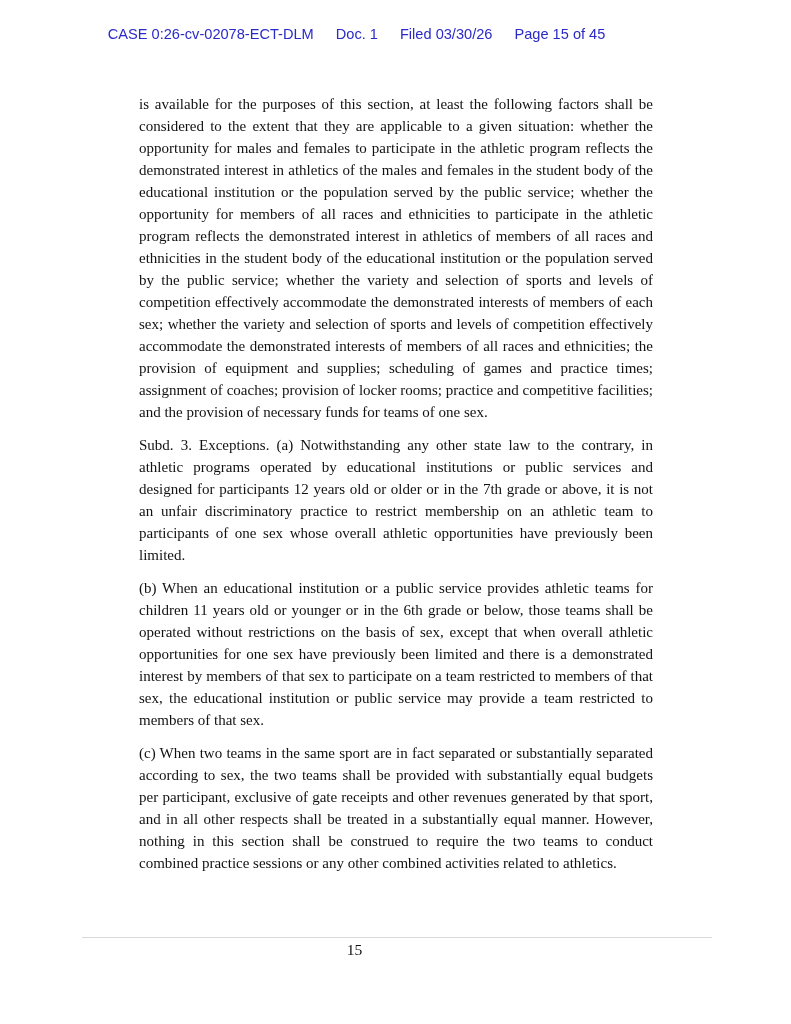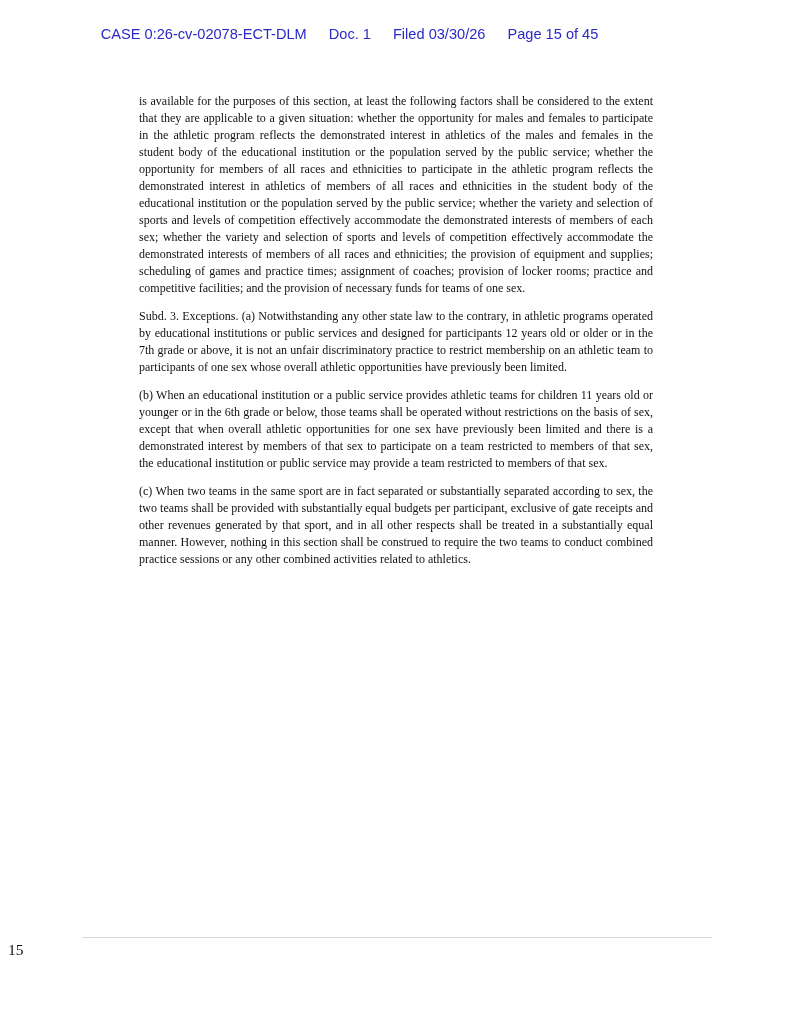--- a/index.html
+++ b/index.html
@@ -17,52 +17,53 @@
     position: absolute;
     top: 10px;
     left: 0;
     width: 691px;
     text-align: center;
     font-family: "Liberation Sans", sans-serif;
     font-size: 14.6px;
     color: #2a2ac8;
     white-space: pre;
     letter-spacing: 0;
+    padding-left: 7px;
   }
   .header span { display: inline-block; }
   .header .gap { width: 22px; }
   .body-text {
     position: absolute;
     top: 93px;
     left: 139px;
     width: 514px;
     font-family: "Liberation Serif", serif;
-    font-size: 12px;
-    line-height: 17px;
+    font-size: 15px;
+    line-height: 22px;
     color: #111111;
   }
   .para {
     margin: 0 0 11px 0;
     text-align: justify;
     text-align-last: left;
   }
   .footer-rule {
     position: absolute;
     top: 937px;
     left: 82px;
     width: 630px;
     height: 0;
     border-top: 1px solid #d9d9d9;
   }
   .page-number {
     position: absolute;
     top: 941px;
-    left: 8px;
+    left: 0;
     width: 709px;
-    text-align: left;
+    text-align: center;
     font-family: "Liberation Serif", serif;
     font-size: 15.6px;
     color: #111111;
   }
 </style>
 </head>
 <body>
 
 <div class="header">
   <span>CASE 0:26-cv-02078-ECT-DLM</span><span class="gap"></span><span>Doc. 1</span><span class="gap"></span><span>Filed 03/30/26</span><span class="gap"></span><span>Page 15 of 45</span>

